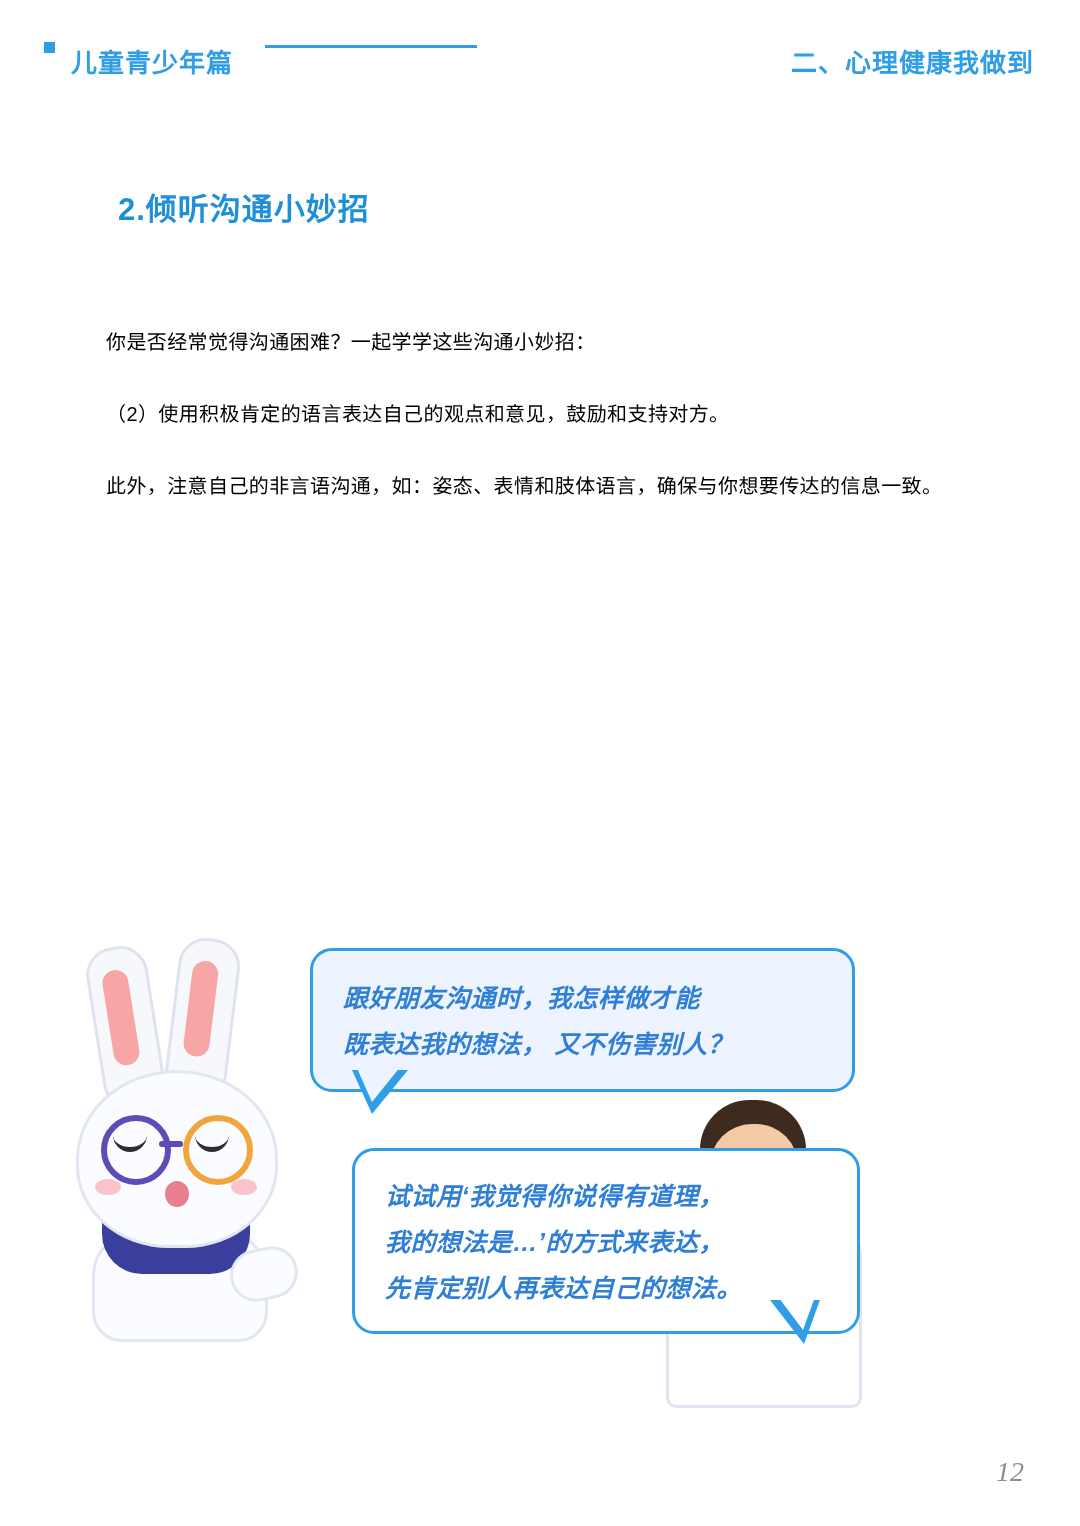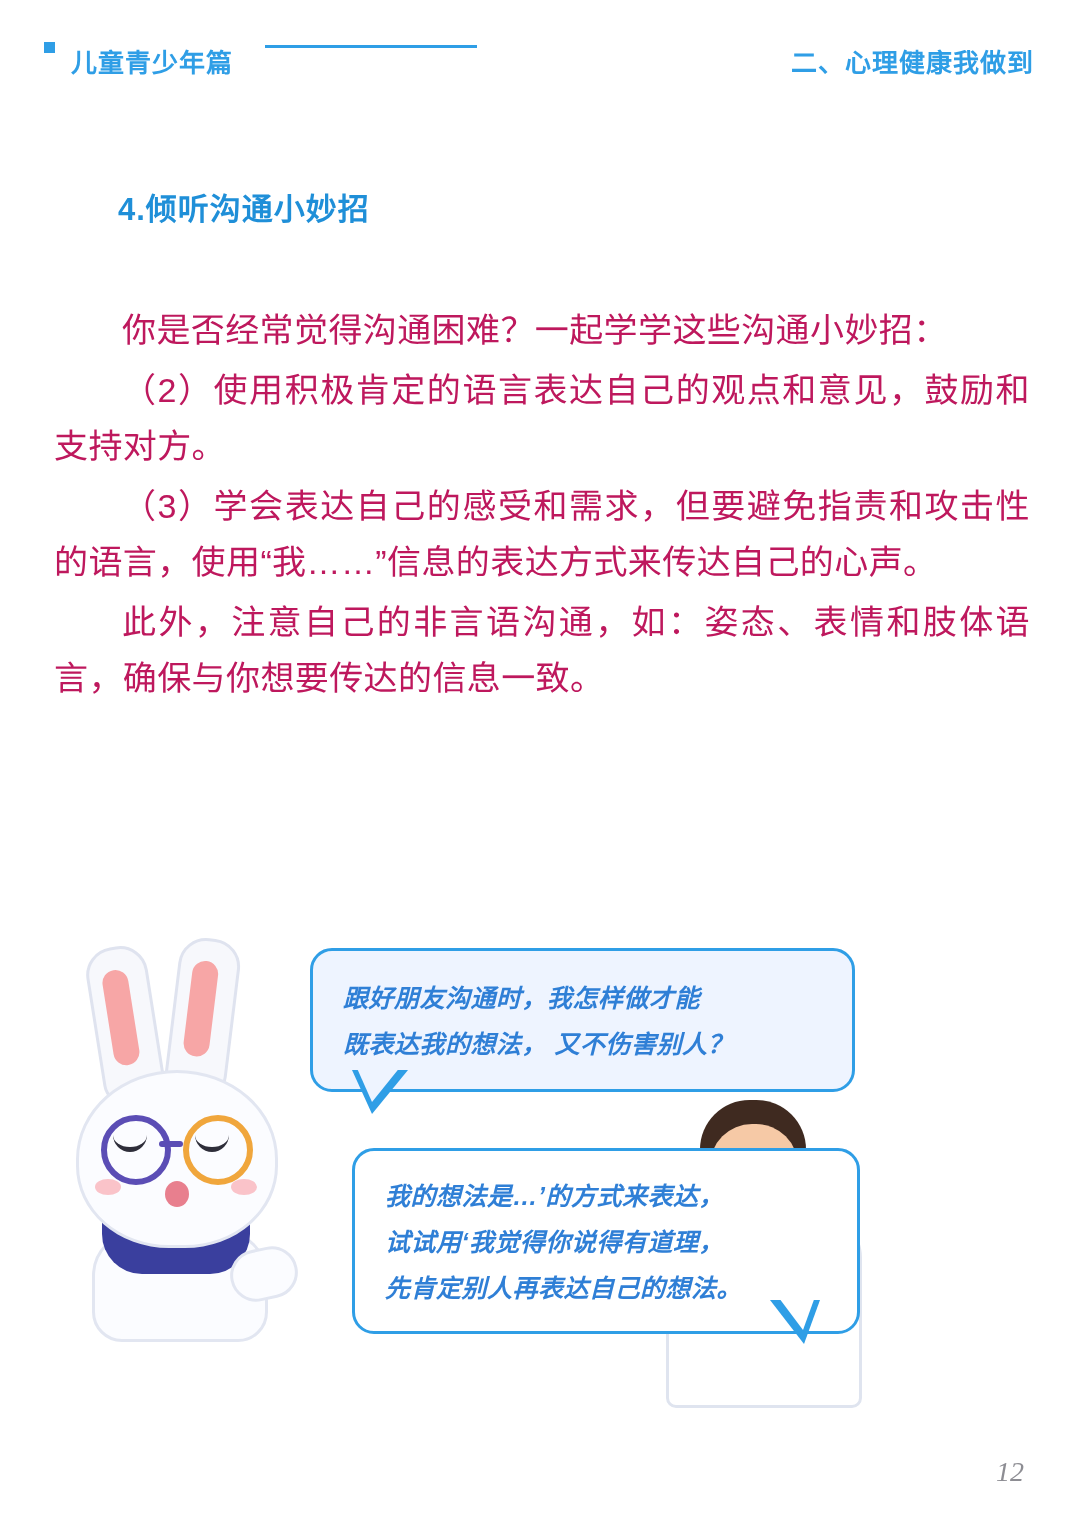--- a/index.html
+++ b/index.html
@@ -76,25 +76,25 @@
   }
 
   
   .body-copy {
     position: absolute;
     left: 50px;
     top: 298px;
     width: 984px;
   }
   .para {
-    font-size: 34px;
+    font-size: 20px;
     line-height: 56px;
-    color: #be185d;
+    color: #000000;
     text-align: justify;
-    margin: 4px;
+    margin: 16px;
     letter-spacing: 0.4px;
   }
   .indent {
     text-indent: 2em;
   }
 
   
   .illus {
     position: absolute;
     left: 0;
@@ -408,26 +408,25 @@
 
 <div class="header">
   <div class="hdr-left">
     <span class="hdr-square"></span>
     <span class="hdr-left-text">儿童青少年篇</span>
     <span class="hdr-rule"></span>
   </div>
   <div class="hdr-right">二、心理健康我做到</div>
 </div>
 
-<div class="section-title">4.倾听沟通小妙招</div>
+<div class="section-title">2.倾听沟通小妙招</div>
 
 <div class="body-copy">
   <p class="para indent">你是否经常觉得沟通困难？一起学学这些沟通小妙招：</p>
   <p class="para indent">（2）使用积极肯定的语言表达自己的观点和意见，鼓励和支持对方。</p>
-  <p class="para indent">（3）学会表达自己的感受和需求，但要避免指责和攻击性的语言，使用“我……”信息的表达方式来传达自己的心声。</p>
   <p class="para indent">此外，注意自己的非言语沟通，如：姿态、表情和肢体语言，确保与你想要传达的信息一致。</p>
 </div>
 
 <div class="illus">
 
   <div class="bunny">
     <div class="body-b"></div>
     <div class="ear left">
         <div class="ear-inner"></div>
       </div>
@@ -463,21 +462,21 @@
   </div>
 
   <div class="bubble bubble-1">
     <div class="line">跟好朋友沟通时，我怎样做才能</div>
     <div class="line">既表达我的想法， 又不伤害别人？</div>
   </div>
   <div class="tail1"></div>
   <div class="tail1-in"></div>
 
   <div class="bubble bubble-2">
+    <div class="line">试试用‘我觉得你说得有道理，</div>
     <div class="line">我的想法是…’的方式来表达，</div>
-    <div class="line">试试用‘我觉得你说得有道理，</div>
     <div class="line">先肯定别人再表达自己的想法。</div>
   </div>
   <div class="tail2"></div>
   <div class="tail2-in"></div>
 </div>
 
 <div class="page-no">12</div>
 
 </body></html>

